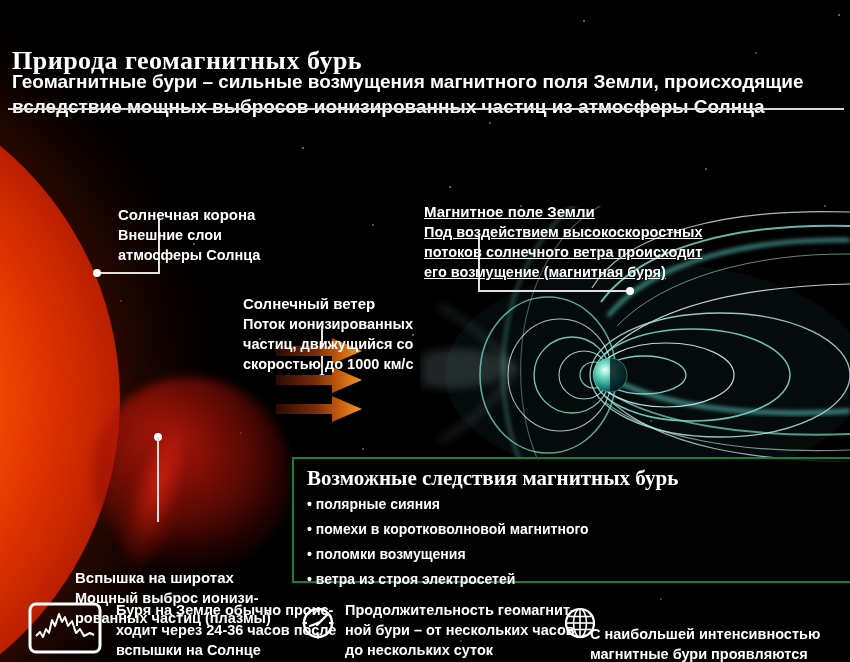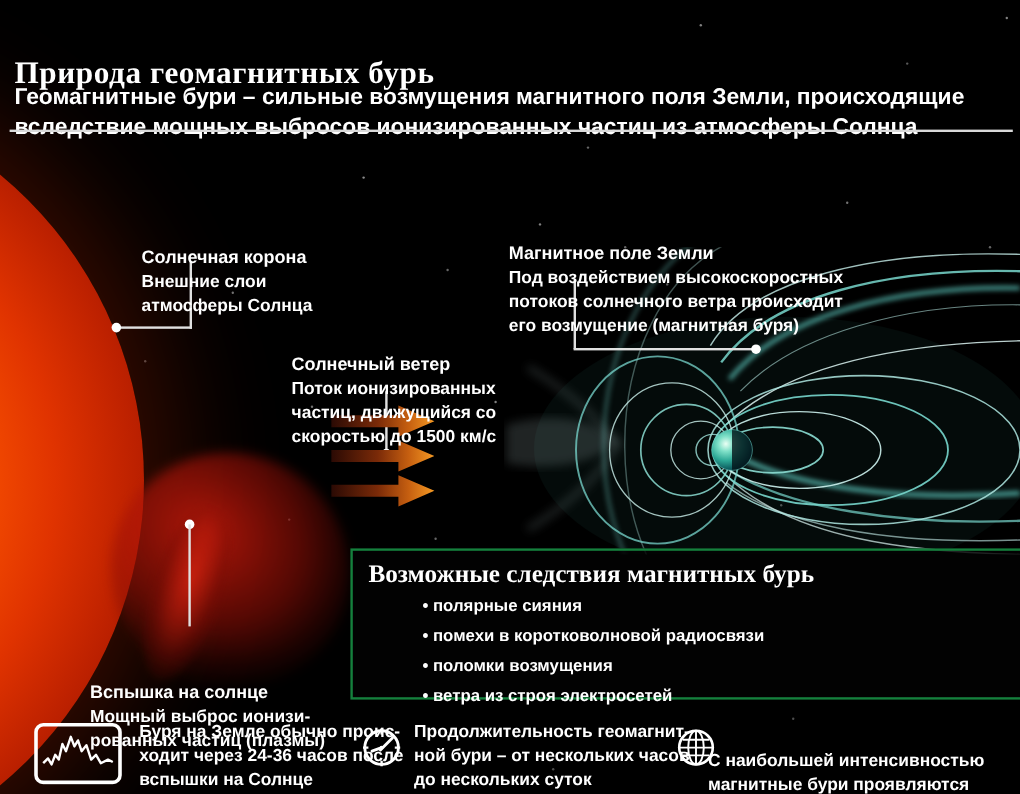--- a/index.html
+++ b/index.html
@@ -47,21 +47,21 @@
   .c-title{font-size:15px;font-weight:700;}
   .c-body{white-space:pre-line;}
   .cline{position:absolute;background:#e0e0e0;z-index:5;}
   .cdot{position:absolute;width:8px;height:8px;border-radius:50%;background:#fff;z-index:5;}
   
   .arrows{position:absolute;left:276px;top:336px;z-index:5;}
   
   .consequences{position:absolute;left:292px;top:457px;width:556px;height:122px;z-index:7;
     border:2px solid #15803d;background:rgba(2,2,2,.82);}
   .consequences h3{margin:7px 0 3px 13px;font-family:"Liberation Serif",serif;font-weight:700;font-size:21px;}
-  .cq-cols{display:flex;padding-left:45px;}
+  .cq-cols{display:flex;}
   .cq-cols ul{list-style:none;margin:2px 0 0 13px;padding:0;font-size:14px;font-weight:700;}
   .cq-left{width:272px;}
   .cq-left li{white-space:nowrap;margin-bottom:9px;}
   .cq-right{width:262px;}
   .cq-right li{white-space:pre-line;line-height:19px;margin-bottom:8px;}
   .cq-cols li::before{content:"• ";}
   
   .fact-text{position:absolute;z-index:6;font-size:14.5px;font-weight:700;line-height:20px;white-space:pre-line;}
   .fact-icon{position:absolute;z-index:6;}
 </style>
@@ -136,35 +136,35 @@
 
   <div class="callout" style="left:118px;top:161px;">
     <div class="c-title">Солнечная корона</div>
     <div class="c-body">Внешние слои
 атмосферы Солнца</div>
   </div>
   <div class="cline" style="left:158px;top:218px;width:2px;height:56px;"></div>
   <div class="cline" style="left:97px;top:272px;width:63px;height:2px;"></div>
   <div class="cdot" style="left:93px;top:269px;"></div>
 
-  <div class="callout" style="left:424px;top:158px;">
+  <div class="callout" style="left:424px;top:158px;text-decoration:underline;">
     <div class="c-title">Магнитное поле Земли</div>
     <div class="c-body">Под воздействием высокоскоростных
 потоков солнечного ветра происходит
 его возмущение (магнитная буря)</div>
   </div>
   <div class="cline" style="left:478px;top:233px;width:2px;height:58px;"></div>
   <div class="cline" style="left:478px;top:290px;width:150px;height:2px;"></div>
   <div class="cdot" style="left:626px;top:287px;"></div>
 
   <div class="callout" style="left:243px;top:250px;">
     <div class="c-title">Солнечный ветер</div>
     <div class="c-body">Поток ионизированных
 частиц, движущийся со
-скоростью до 1500 км/с</div>
+скоростью до 1000 км/с</div>
   </div>
   <div class="cline" style="left:321px;top:326px;width:2px;height:52px;"></div>
   <div class="cdot" style="left:318px;top:374px;"></div>
 
   <svg class="arrows" width="88" height="88" viewBox="0 0 88 88">
     <defs>
       <linearGradient id="ag" x1="0" y1="0" x2="1" y2="0">
         <stop offset="0%" stop-color="#2b0a04"></stop>
           <stop offset="45%" stop-color="#7a2a08"></stop>
         <stop offset="75%" stop-color="#c65f10"></stop>
@@ -172,31 +172,31 @@
       </linearGradient>
     </defs>
     <polygon points="0,10 56,10 56,2 86,15 56,28 56,20 0,20" fill="url(#ag)"></polygon>
     <polygon points="0,39 56,39 56,31 86,44 56,57 56,49 0,49" fill="url(#ag)"></polygon>
     <polygon points="0,68 56,68 56,60 86,73 56,86 56,78 0,78" fill="url(#ag)"></polygon>
   </svg>
 
   <div class="cdot" style="left:154px;top:433px;"></div>
   <div class="cline" style="left:157px;top:437px;width:2px;height:85px;"></div>
   <div class="callout" style="left:75px;top:524px;">
-    <div class="c-title">Вспышка на солнце</div>
+    <div class="c-title">Вспышка на широтах</div>
     <div class="c-body">Мощный выброс ионизи-
 рованных частиц (плазмы)</div>
   </div>
 
   <div class="consequences">
     <h3>Возможные следствия магнитных бурь</h3>
     <div class="cq-cols">
       <ul class="cq-left">
         <li>полярные сияния</li>
-        <li>помехи в коротковолновой радиосвязи</li>
+        <li>помехи в коротковолновой магнитного</li>
         <li>поломки возмущения</li>
         <li>ветра из строя электросетей</li>
       </ul>
     </div>
   </div>
 
   <svg class="fact-icon" style="left:28px;top:602px;" width="74" height="52" viewBox="0 0 74 52">
     <rect x="2" y="2" width="70" height="48" rx="6" fill="none" stroke="#fff" stroke-width="3"></rect>
     <polyline points="8,34 12,30 15,35 18,27 21,31 24,18 27,24 31,12 34,20 37,15 40,24 44,19 48,31 52,27 56,34 62,31 66,33" fill="none" stroke="#fff" stroke-width="2" stroke-linejoin="round"></polyline>
   </svg>

